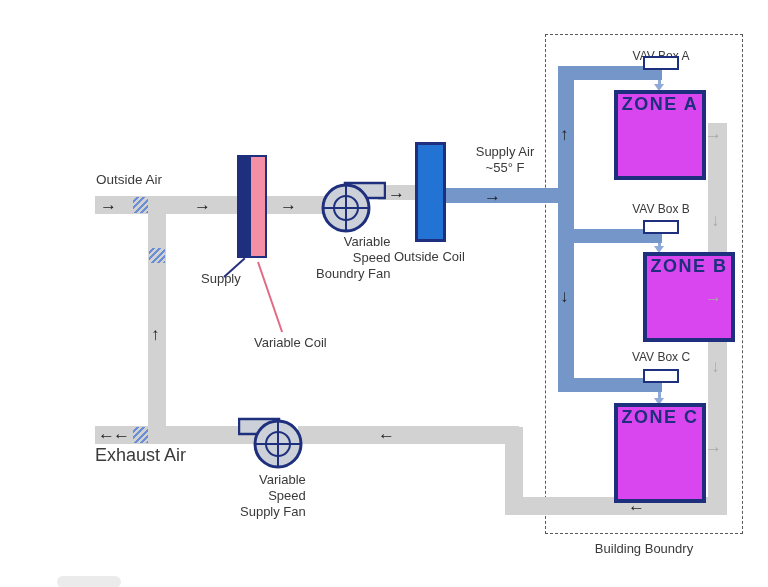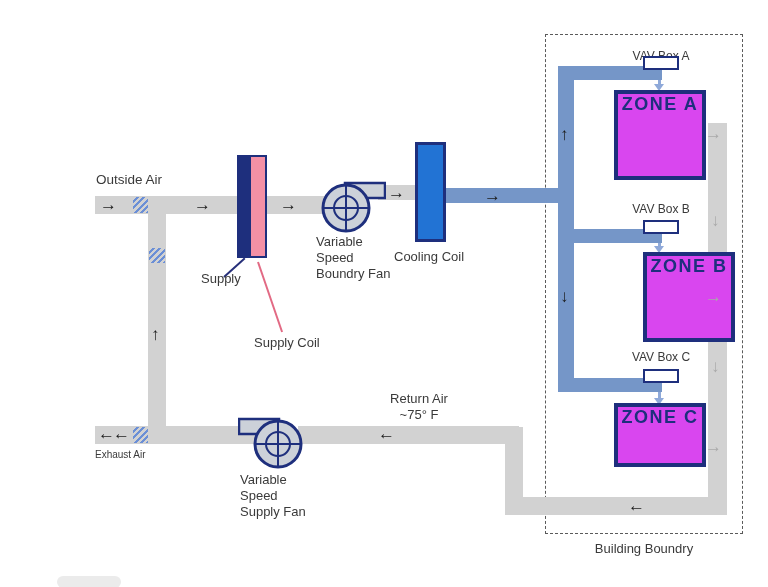--- a/index.html
+++ b/index.html
@@ -13,21 +13,21 @@
 
   .boundary { position:absolute; left:545px; top:34px; width:198px; height:500px;
               border:1.5px dashed #5a5a5a; }
 
   .zone { position:absolute; width:92px; height:90px; background:#d946ef;
           border:4px solid #1e2f7d; display:flex; align-items:flex-start; justify-content:center; }
   .zone-label { font-size:18px; font-weight:700; letter-spacing:1.5px; color:#1e2f7d; }
 
   .vav-box { position:absolute; width:36px; height:14px; background:#ffffff; border:2.5px solid #1e2f7d; }
 
-  .lbl { position:absolute; font-size:13px; color:#3a3a3a; line-height:16px; white-space:nowrap; }
+  .lbl { position:absolute; font-size:13px; color:#3a3a3a; line-height:16px; white-space:nowrap;text-align:right; }
   .lbl.center { text-align:center; white-space:normal; }
   .vav-lbl { width:82px; text-align:center; font-size:12px; }
 
   .arw { position:absolute; font-size:17px; font-weight:600; color:#1c1c1c; line-height:18px; }
   .arw.gray { color:#a9a9a9; }
 
   .hatch { position:absolute; width:15px; height:16px;
            background:repeating-linear-gradient(135deg, transparent 0 2.5px, #6b8fd6 2.5px 4.5px); }
 
   .drop { position:absolute; width:3px; background:#8fa9d9; }
@@ -107,21 +107,21 @@
   </div>
 
   <div class="lbl vav-lbl" style="left:620px;top:201px">VAV Box B</div>
   <div class="vav-box" style="left:643px;top:220px"></div>
   <div class="zone" style="left:643px;top:252px">
     <span class="zone-label">ZONE B</span>
   </div>
 
   <div class="lbl vav-lbl" style="left:620px;top:349px">VAV Box C</div>
   <div class="vav-box" style="left:643px;top:369px"></div>
-  <div class="zone" style="left:614px;top:403px;height:64px">
+  <div class="zone" style="left:614px;top:403px;height:100px">
     <span class="zone-label">ZONE C</span>
   </div>
 
   <span class="arw" style="left:100px;top:196px">→</span>
   <span class="arw" style="left:194px;top:196px">→</span>
   <span class="arw" style="left:280px;top:196px">→</span>
   <span class="arw" style="left:388px;top:184px">→</span>
   <span class="arw" style="left:484px;top:187px">→</span>
   <span class="arw" style="left:560px;top:126px">↑</span>
   <span class="arw" style="left:560px;top:288px">↓</span>
@@ -135,40 +135,40 @@
   <span class="arw gray" style="left:705px;top:288px">→</span>
   <span class="arw gray" style="left:705px;top:438px">→</span>
   <span class="arw gray" style="left:711px;top:212px">↓</span>
   <span class="arw gray" style="left:711px;top:358px">↓</span>
 
   <div class="hatch" style="left:133px;top:197px"></div>
   <div class="hatch" style="left:149px;top:248px;width:16px;height:15px"></div>
   <div class="hatch" style="left:133px;top:427px"></div>
 
   <div class="lbl" style="left:96px;top:172px;font-size:13.5px">Outside Air</div>
-  <div class="lbl" style="left:95px;top:447px;font-size:10px">Exhaust Air</div>
+  <div class="lbl" style="left:95px;top:447px;font-size:18px">Exhaust Air</div>
   <div class="lbl" style="left:201px;top:271px">Supply</div>
-  <div class="lbl" style="left:254px;top:335px">Supply Coil</div>
-  <div class="lbl" style="left:394px;top:249px">Cooling Coil</div>
+  <div class="lbl" style="left:254px;top:335px">Variable Coil</div>
+  <div class="lbl" style="left:394px;top:249px">Outside Coil</div>
 
   <div class="lbl" style="left:316px;top:234px">
     <div>Variable</div>
     <div>Speed</div>
     <div>Boundry Fan</div>
   </div>
 
   <div class="lbl" style="left:240px;top:472px">
     <div>Variable</div>
     <div>Speed</div>
     <div>Supply Fan</div>
   </div>
 
+  <div class="lbl center" style="left:462px;top:144px;width:86px">
+    <div>Supply Air</div>
+    <div>~55° F</div>
+  </div>
 
-  <div class="lbl center" style="left:374px;top:391px;width:90px">
-    <div>Return Air</div>
-    <div>~75° F</div>
-  </div>
 
   <div class="lbl center" style="left:545px;top:541px;width:198px">Building Boundry</div>
 
   <div class="artifact"></div>
 
 </div>
 
 </body></html>

